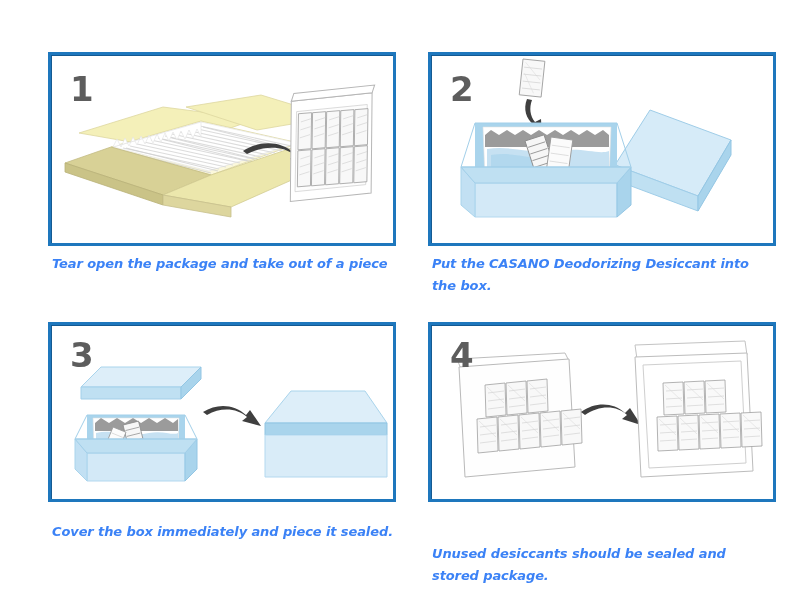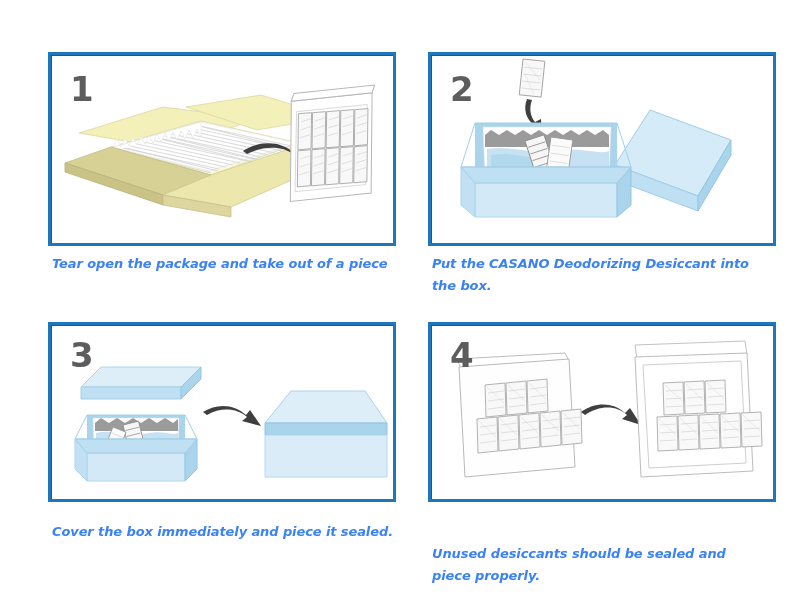--- a/index.html
+++ b/index.html
@@ -444,16 +444,16 @@
           </g>
         </g>
       </svg>
     </div>
 
     <div class="step-number" style="left:22px; top:16px;">4</div>
   </div>
 
   <div class="caption" style="left:432px; top:521px;margin-top:22px;">
     <div>Unused desiccants should be sealed and</div>
-    <div>piece properly.</div>
+    <div>stored package.</div>
   </div>
 
 </div>
 
 </body></html>

